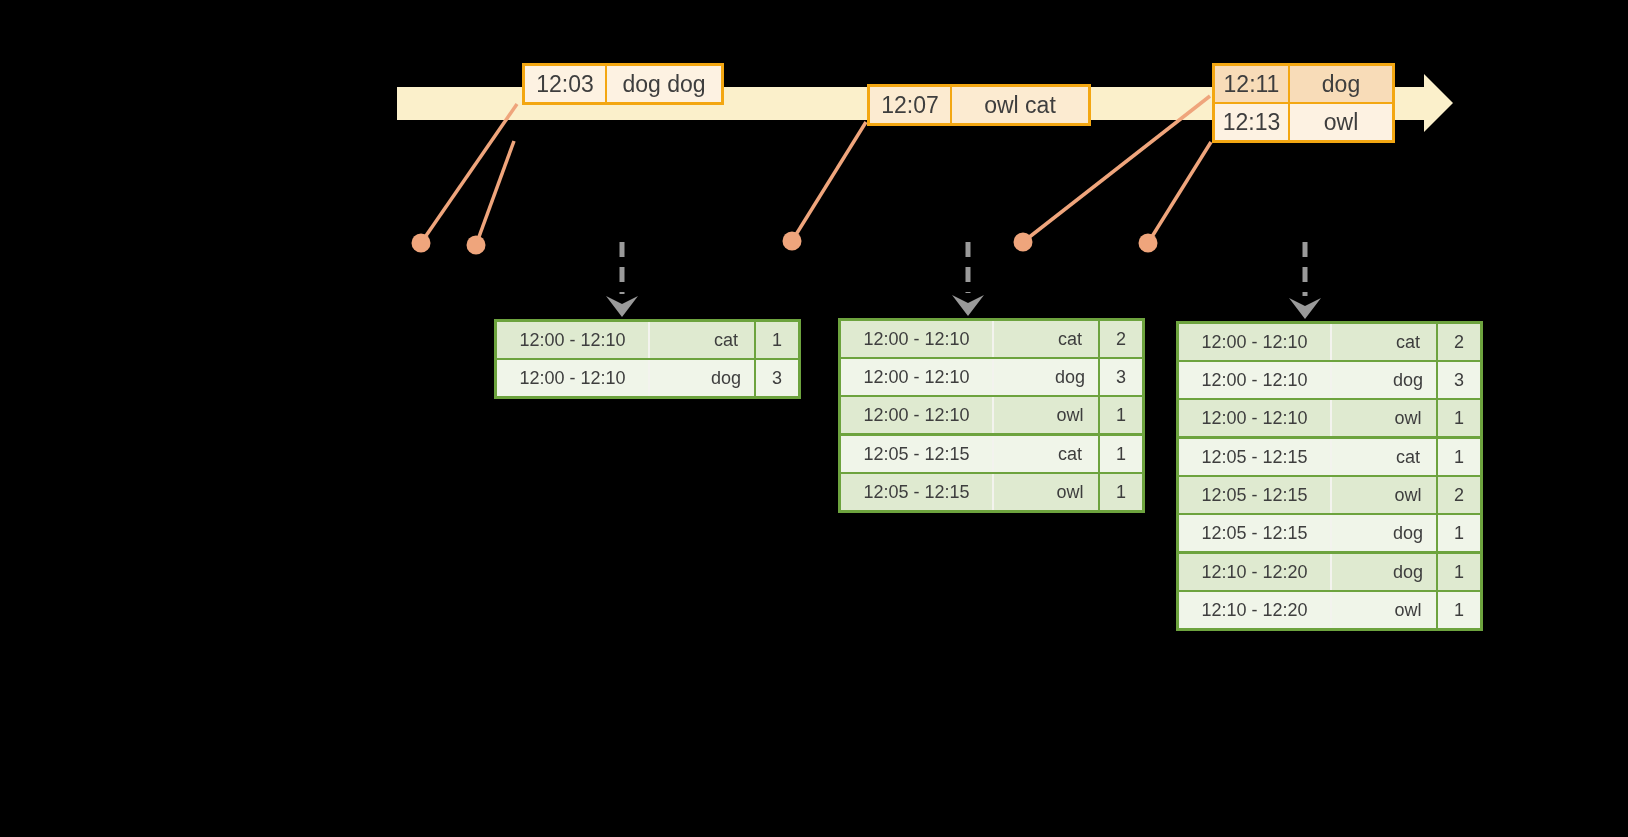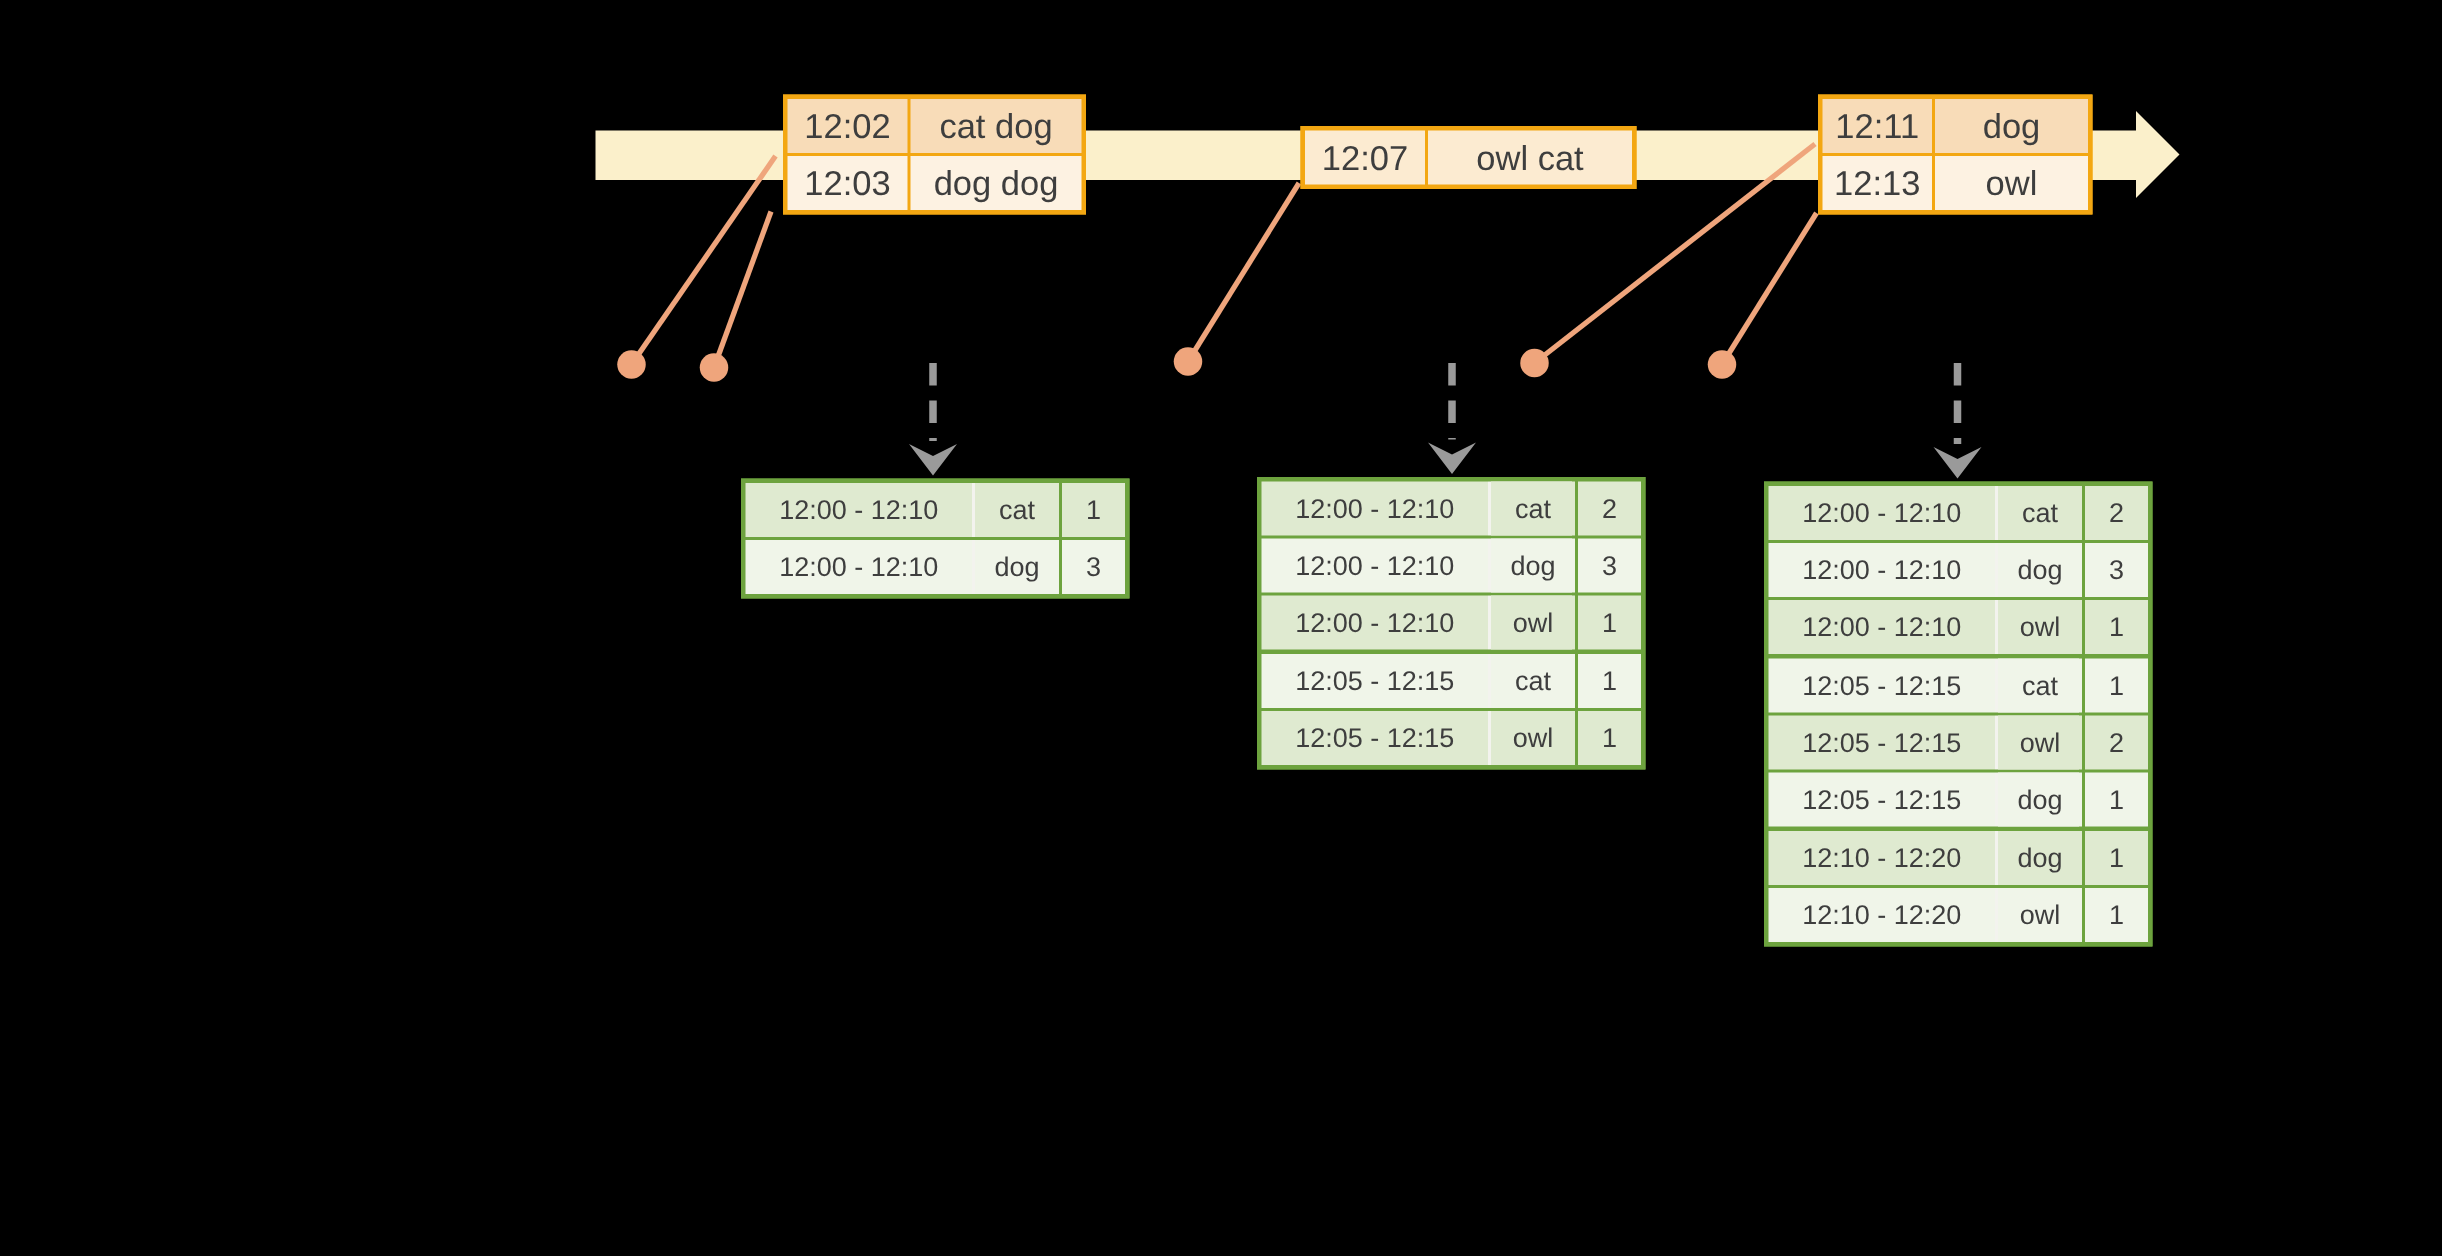--- a/index.html
+++ b/index.html
@@ -48,21 +48,21 @@
   .gtable .row{display:flex;}
   .gtable .row + .row{margin-top:2px;}
   .gtable .row.grp{margin-top:3px;}
   .gtable .cell{
     height:36px;line-height:36px;text-align:center;
     white-space:nowrap;overflow:hidden;
   }
   .gtable .c-win{width:151px;}
   .gtable .c-word{width:56px;margin-left:2px;}
   .gtable .c-count{width:42px;margin-left:2px;}
-  .gtable .c-word{box-shadow:-2px 0 0 var(--paleline);} 
+  .gtable .c-word{box-shadow:-2px 0 0 var(--paleline);padding-left:48px;} 
   .gtable .c-word{margin-left:2px;}
   #result-1{left:494px;top:319px;}
   #result-2{left:838px;top:318px;}
   #result-3{left:1176px;top:321px;}
 </style>
 </head>
 <body>
 
 <div id="canvas" style="--bg: #000000; --cream: #fbf0cb; --gold: #f3a712; --salmon: #efa57c; --gray: #9a9a9a; --green: #6da33e; --paleline: #f3f3ee; --ink: #3e3e3e;">
 
@@ -85,24 +85,20 @@
     <line class="dashline" x1="622" y1="242" x2="622" y2="294"></line>
     <path class="chev" d="M606 296 L622 317 L638 296 L622 304 Z"></path>
     <line class="dashline" x1="968" y1="242" x2="968" y2="293"></line>
     <path class="chev" d="M952 295 L968 316 L984 295 L968 303 Z"></path>
     <line class="dashline" x1="1305" y1="242" x2="1305" y2="296"></line>
     <path class="chev" d="M1289 298 L1305 319 L1321 298 L1305 306 Z"></path>
   </svg>
 
   <div id="input-1" class="itable">
       <div class="row">
-        <div class="cell c-time" style="background-color: rgb(248, 220, 184);">12:02</div>
-        <div class="cell c-words" style="background-color: rgb(248, 220, 184);">cat dog</div>
-      </div>
-      <div class="row">
         <div class="cell c-time" style="background-color: rgb(253, 242, 226);">12:03</div>
         <div class="cell c-words" style="background-color: rgb(253, 242, 226);">dog dog</div>
       </div>
     </div>
   <div id="input-2" class="itable">
       <div class="row">
         <div class="cell c-time" style="background-color: rgb(252, 235, 209);">12:07</div>
         <div class="cell c-words" style="background-color: rgb(252, 235, 209);">owl cat</div>
       </div>
     </div>

